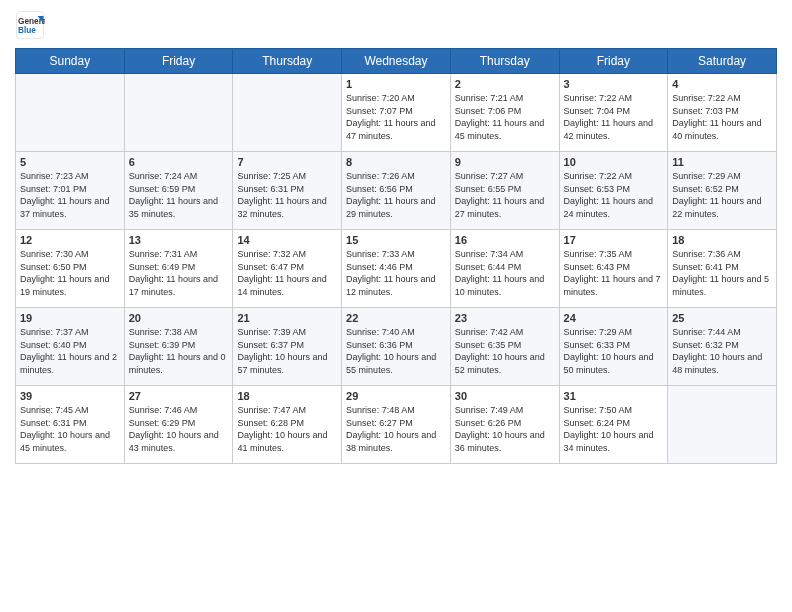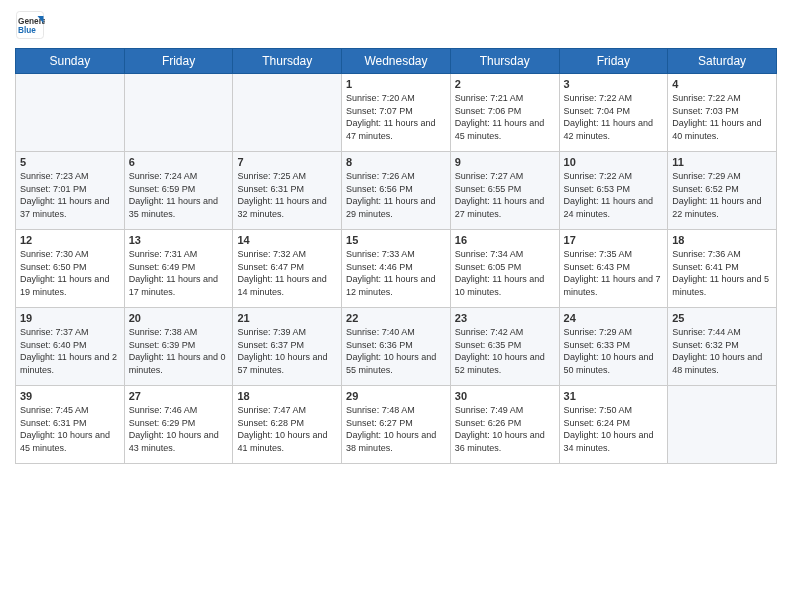--- a/index.html
+++ b/index.html
@@ -223,21 +223,21 @@
           <td>
             <span class="day-num">15</span>
             <div class="day-info">Sunrise: 7:33 AM
 Sunset: 4:46 PM
 Daylight: 11 hours
 and 12 minutes.</div>
           </td>
           <td>
             <span class="day-num">16</span>
             <div class="day-info">Sunrise: 7:34 AM
-Sunset: 6:05 PM
+Sunset: 6:44 PM
 Daylight: 11 hours
 and 10 minutes.</div>
           </td>
           <td>
             <span class="day-num">17</span>
             <div class="day-info">Sunrise: 7:35 AM
 Sunset: 6:43 PM
 Daylight: 11 hours
 and 7 minutes.</div>
           </td>

